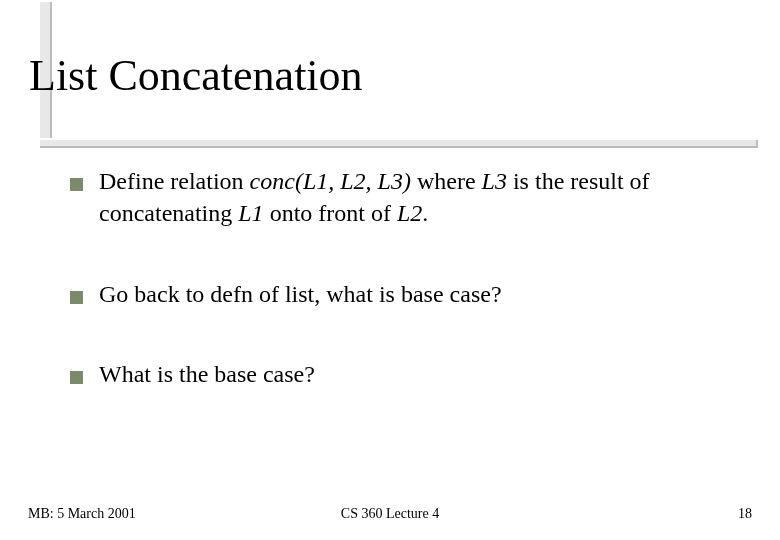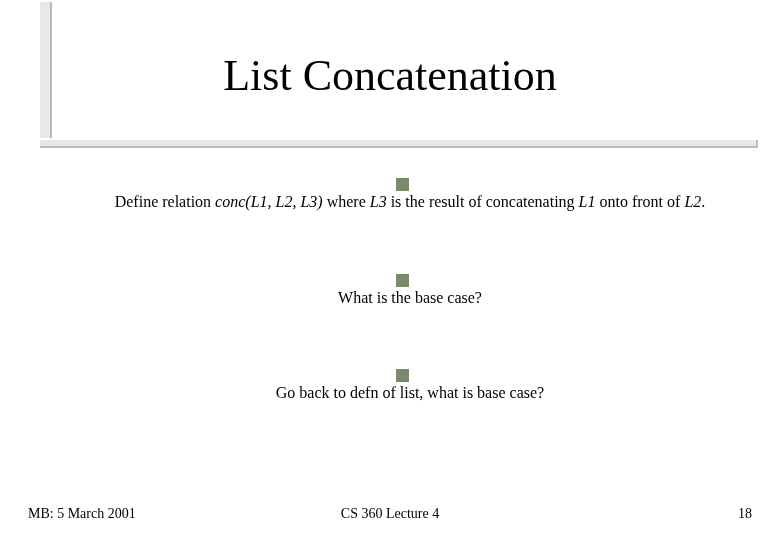--- a/index.html
+++ b/index.html
@@ -25,39 +25,38 @@
     width: 720px;
     height: 10px;
     background: #e8e8e8;
     box-shadow: inset 2px 2px 0 #fff, inset -2px -2px 0 #bcbcbc;
   }
   .title {
     position: absolute;
     top: 50px;
     left: 0;
     width: 780px;
-    text-align: center;
     font-size: 44px;
     font-weight: normal;
     color: #000;
+    padding-left: 29px;
   }
   .content {
     position: absolute;
     top: 165px;
     left: 70px;
     right: 30px;
   }
   .bullet-item {
     display: flex;
-    align-items: center;
+    align-items: flex-start;
     margin-bottom: 48px;
-    font-size: 16px;
+    font-size: 24px;
     line-height: 1.35;
     color: #000;
-    flex-direction: column;
   }
   .bullet-square {
     flex: 0 0 auto;
     width: 13px;
     height: 13px;
     background: #7a8a6a;
     margin-top: 13px;
     margin-right: 16px;
   }
   .bullet-text { flex: 1 1 auto; }
@@ -92,26 +91,26 @@
 
   <div class="bullet-item">
     <div class="bullet-square"></div>
     <div class="bullet-text">
       <span>Define relation </span><span class="italic">conc(L1, L2, L3)</span><span> where </span><span class="italic">L3</span><span> is the result of concatenating </span><span class="italic">L1</span><span> onto front of </span><span class="italic">L2</span><span>.</span>
     </div>
   </div>
 
   <div class="bullet-item">
     <div class="bullet-square"></div>
-    <div class="bullet-text">What is the base case?</div>
+    <div class="bullet-text">Go back to defn of list, what is base case?</div>
   </div>
 
   <div class="bullet-item">
     <div class="bullet-square"></div>
-    <div class="bullet-text">Go back to defn of list, what is base case?</div>
+    <div class="bullet-text">What is the base case?</div>
   </div>
 
 </div>
 
 <div class="footer">
   <span>MB: 5 March 2001</span>
   <span class="footer-center">CS 360  Lecture 4</span>
   <span>18</span>
 </div>
 

